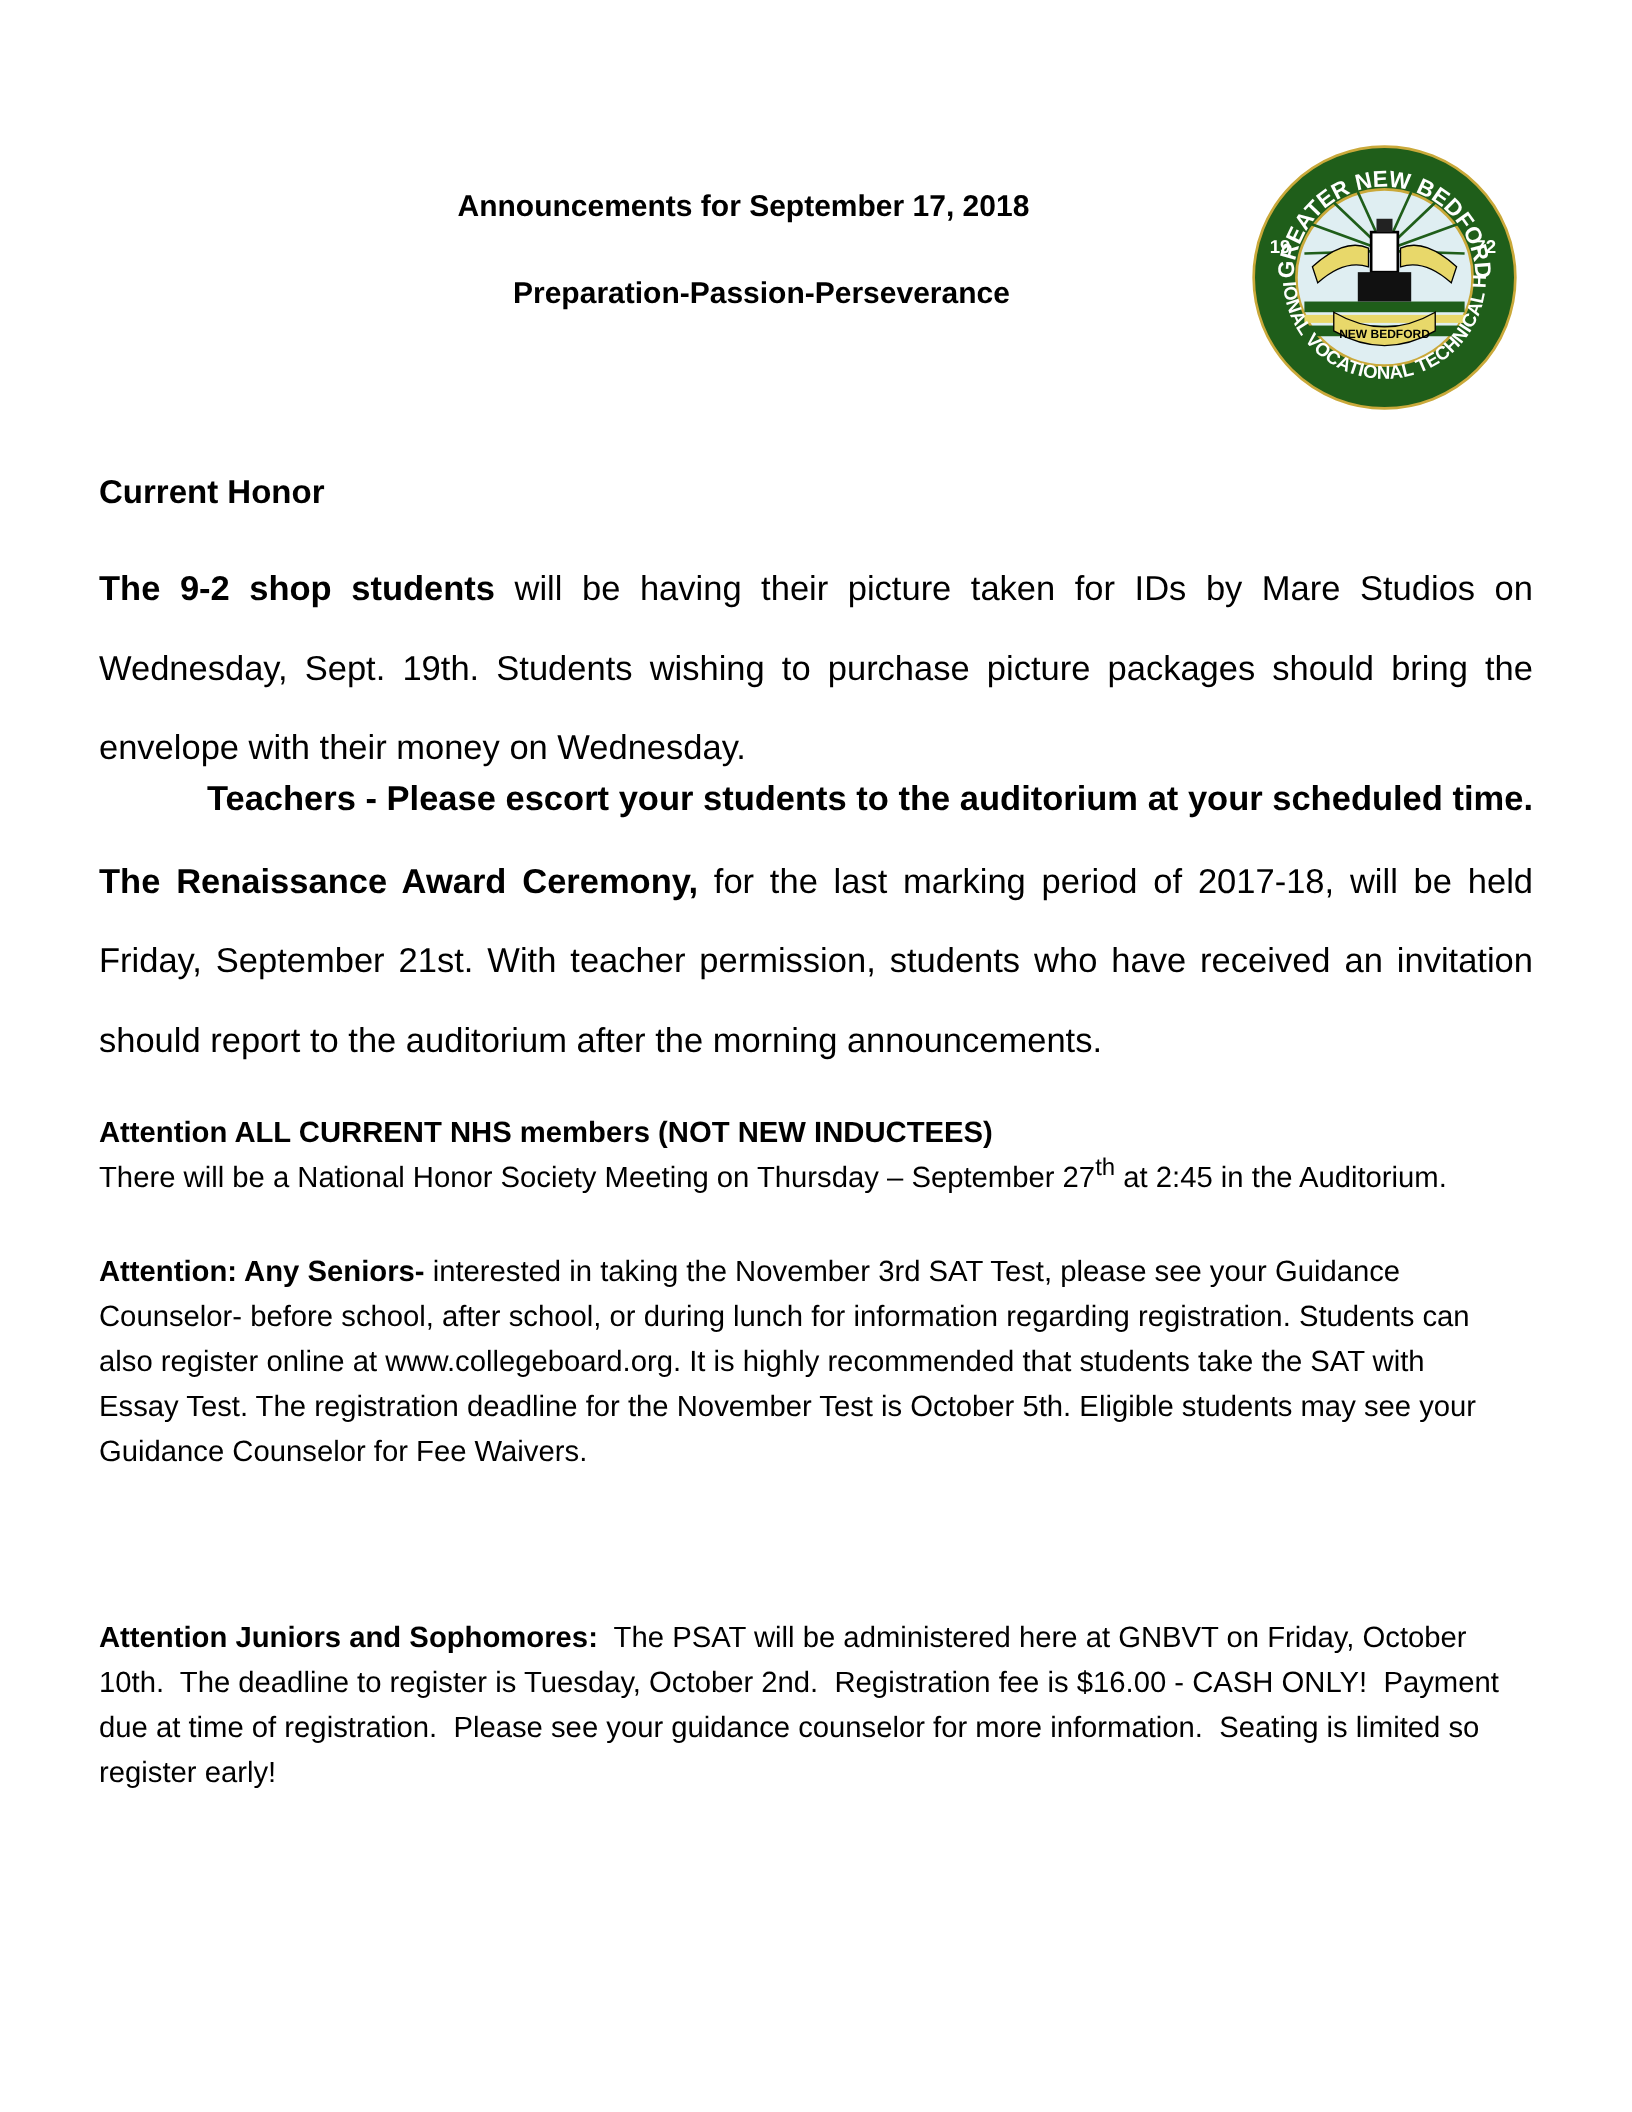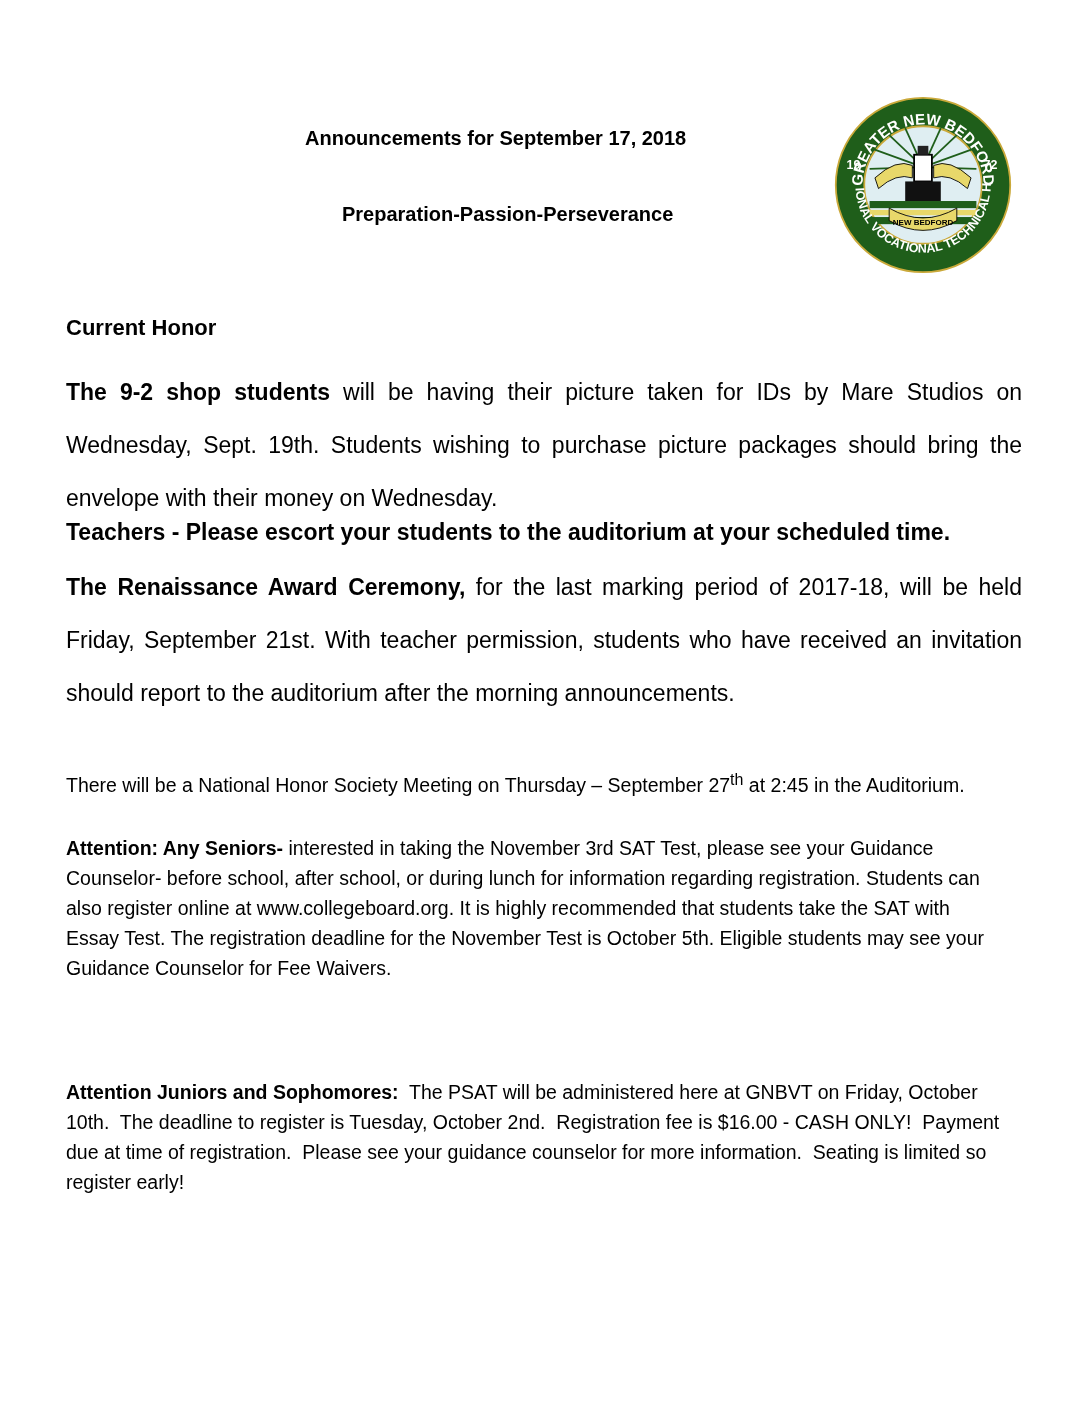--- a/index.html
+++ b/index.html
@@ -1,18 +1,18 @@
 <!DOCTYPE html>
 <html><head>
 <meta charset="utf-8">
 <style>
   html, body { margin:0; padding:0; background:#fff; }
   body { width:1088px; height:1408px; position:relative; overflow:hidden; font-family:"Liberation Sans", sans-serif; color:#000; }
   .title { position:absolute; left:305px; top:127px; font-size:20px; font-weight:bold; }
-  .motto { position:absolute; left:342px; top:203px; font-size:20px; font-weight:bold; }
+  .motto { position:absolute; left:342px; top:185px; font-size:20px; font-weight:bold; }
   .seal { position:absolute; left:834px; top:96px; width:178px; height:178px; }
   .section-title { position:absolute; left:66px; top:315px; font-size:22px; font-weight:bold; }
   .big { position:absolute; left:66px; width:956px; font-size:23px; line-height:53px; text-align:justify; }
   .small { position:absolute; left:66px; width:960px; font-size:19.5px; line-height:30px; }
   b { font-weight:bold; }
   sup { font-size:16px; line-height:0; }
 </style>
 </head>
 <body>
 
@@ -55,30 +55,30 @@
   <text x="168" y="82" font-size="14" font-weight="bold" fill="#fff" font-family="Liberation Sans, sans-serif">72</text>
   <text x="100" y="145" font-size="9" font-weight="bold" fill="#000" text-anchor="middle" font-family="Liberation Sans, sans-serif">NEW BEDFORD</text>
 </svg>
 
 <div class="section-title">Current Honor</div>
 
 <div class="big" style="top:366px;">
   <b>The 9-2 shop students</b><span> will be having their picture taken for IDs by Mare Studios on Wednesday, Sept. 19th.  Students wishing to purchase picture packages should bring the envelope with their money on Wednesday.</span>
 </div>
 
-<div class="big" style="top:506px; text-align:left; white-space:nowrap;">
+<div class="big" style="top:506px; text-align:right; white-space:nowrap;">
   <b>Teachers - Please escort your students to the auditorium at your scheduled time.</b>
 </div>
 
 <div class="big" style="top:561px;">
   <b>The Renaissance Award Ceremony,</b><span> for the last marking period of 2017-18, will be held Friday, September 21st.  With teacher permission, students who have received an invitation should report to the auditorium after the morning announcements.</span>
 </div>
 
 <div class="small" style="top:740px; width:940px;">
-  <br>
+  <b>Attention ALL CURRENT NHS members (NOT NEW INDUCTEES)</b><br>
   <span>There will be a National Honor Society Meeting on Thursday – September 27</span><sup>th</sup><span> at 2:45 in the Auditorium.</span>
 </div>
 
 <div class="small" style="top:833px; width:935px;">
   <b>Attention: Any Seniors-</b><span> interested in taking the November 3rd SAT Test, please see your Guidance Counselor- before school, after school, or during lunch for information regarding registration.  Students can also register online at www.collegeboard.org.  It is highly recommended that students take the SAT with Essay Test.  The registration deadline for the November Test is October 5th.  Eligible students may see your Guidance Counselor for Fee Waivers.</span>
 </div>
 
 <div class="small" style="top:1077px; width:960px;">
   <b>Attention Juniors and Sophomores:</b><span style="white-space:pre-wrap;">  The PSAT will be administered here at GNBVT on Friday, October 10th.  The deadline to register is Tuesday, October 2nd.  Registration fee is $16.00 - CASH ONLY!  Payment due at time of registration.  Please see your guidance counselor for more information.  Seating is limited so register early!</span>
 </div>

